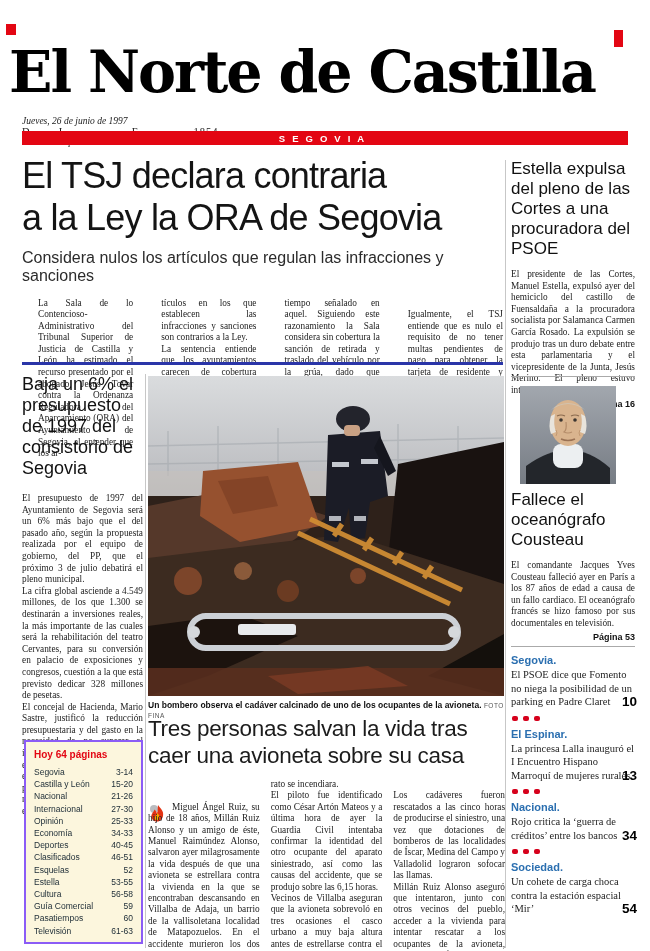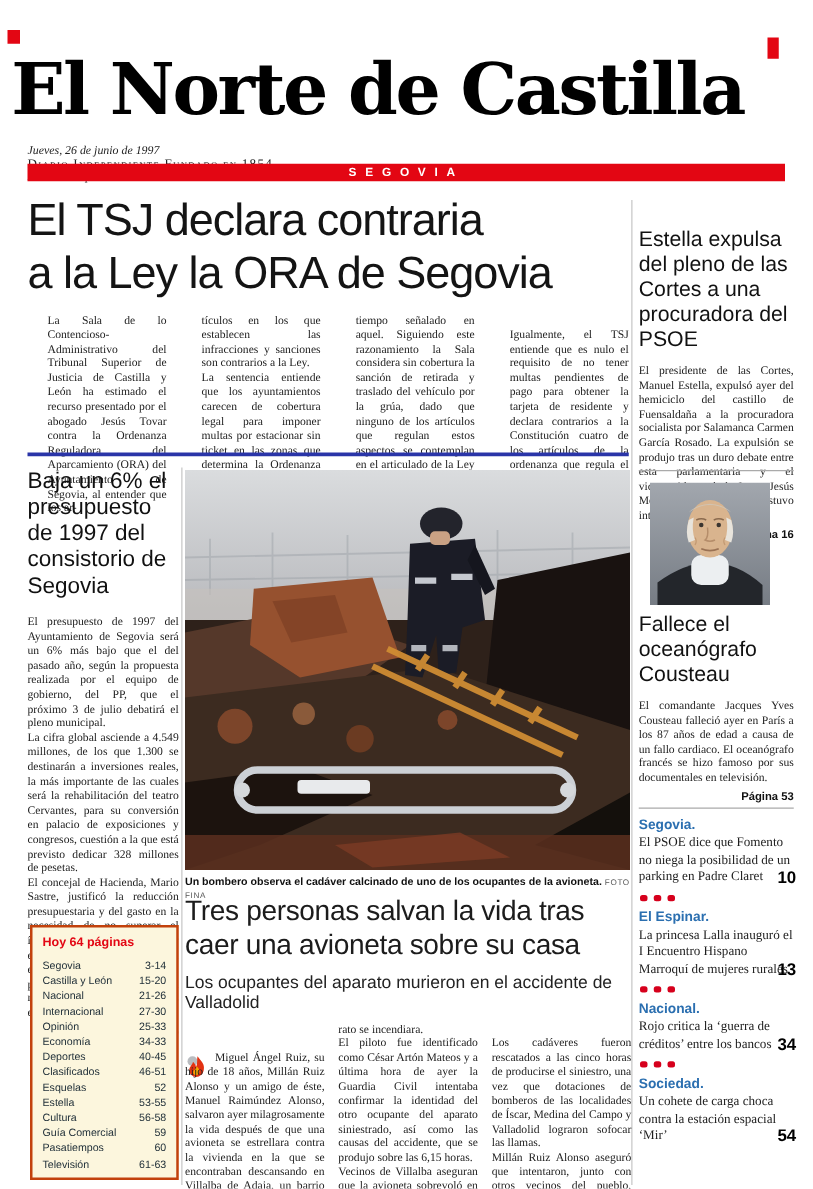--- a/index.html
+++ b/index.html
@@ -34,21 +34,21 @@
     font-family:"Liberation Sans",sans-serif;color:#111;}
   #lead-rule{top:362px;left:22px;width:481px;height:3px;background:#2a35a8;}
 
   
   #budget{top:374px;left:22px;width:121px;}
   #budget h2{margin:0;font-size:18px;line-height:21px;font-weight:400;color:#111;}
   #budget .body{margin-top:14px;}
 
   
   #index-box{top:740px;left:24px;width:119px;height:204px;box-sizing:border-box;
-    border:2px solid #c2410c;background:#fcf6dd;padding:7px 8px 5px 8px;}
+    border:2px solid #8b5cf6;background:#fcf6dd;padding:7px 8px 5px 8px;}
   #index-title{color:#e30613;font-weight:bold;font-size:10px;margin-bottom:6px;}
   .idx-row{display:flex;justify-content:space-between;font-size:8.5px;line-height:12.2px;
     color:#22313a;}
 
   
   #photo{top:376px;left:148px;width:356px;height:320px;background:#b9bcc0;}
   #caption{top:700px;left:148px;width:356px;font-size:8.5px;font-weight:bold;color:#111;}
   #caption .credit{font-weight:normal;font-size:6.5px;color:#555;letter-spacing:.5px;}
   #plane{top:715px;left:148px;width:357px;}
   #plane h1{margin:0;font-size:22.5px;line-height:1.2;font-weight:400;letter-spacing:-0.3px;
@@ -93,20 +93,21 @@
     <span class="sc">Diario Independiente Fundado en 1854</span>
     <span class="it">Precio: 115 pesetas</span>
   </div>
   <div class="abs" id="edition-bar">
     <span>SEGOVIA</span>
   </div>
 
   <div class="abs" id="lead">
     <h1>El TSJ declara contraria
 a la Ley la ORA de Segovia</h1>
+    <div class="subhead">Considera nulos los artículos que regulan las infracciones y sanciones</div>
     <div class="cols">
       <div class="serifcol">La Sala de lo Contencioso-Administrativo del Tribunal Superior de Justicia de Castilla y León ha estimado el recurso presentado por el abogado Jesús Tovar contra la Ordenanza Reguladora del Aparcamiento (ORA) del Ayuntamiento de Segovia, al entender que los ar-</div>
       <div class="serifcol">tículos en los que establecen las infracciones y sanciones son contrarios a la Ley.
 La sentencia entiende que los ayuntamientos carecen de cobertura legal para imponer multas por estacionar sin ticket en las zonas que determina la Ordenanza o superar el espacio de</div>
       <div class="serifcol">tiempo señalado en aquel. Siguiendo este razonamiento la Sala considera sin cobertura la sanción de retirada y traslado del vehículo por la grúa, dado que ninguno de los artículos que regulan estos aspectos se contemplan en el articulado de la Ley de Seguridad Vial.</div>
       <div class="serifcol">
         <span>Igualmente, el TSJ entiende que es nulo el requisito de no tener multas pendientes de pago para obtener la tarjeta de residente y declara contrarios a la Constitución cuatro de los artículos de la ordenanza que regula el aparcamiento en Segovia.</span>
         <span class="pageref">Página 2</span>
       </div>
     </div>
@@ -247,21 +248,20 @@
     </svg>
   </div>
   <div class="abs" id="caption">
     <span>Un bombero observa el cadáver calcinado de uno de los ocupantes de la avioneta.</span>
     <span class="credit">FOTO FINA</span>
   </div>
 
   <div class="abs" id="plane">
     <h1>Tres personas salvan la vida tras
 caer una avioneta sobre su casa</h1>
-    <div class="subhead">Los ocupantes del aparato murieron en el accidente de Valladolid</div>
     <div class="cols">
       <div class="serifcol">
         <span class="story-icon">
           <svg width="20" height="20" viewBox="0 0 20 20">
             <circle cx="6" cy="6" r="4" fill="#b9bcc0"></circle>
             <path d="M10,2 C13,6 16,8 15,13 C14.4,16.5 11.8,18.5 9,18.5 C6,18.5 3.6,16.4 3.4,13.4 C3.2,10.4 6,9 6.4,6.4 C8,8 8.6,9 8.8,10.6 C10.2,8.4 9.4,5 10,2 Z" fill="#e33212"></path>
             <path d="M9.4,10 C10.8,11.6 11.8,12.8 11.4,14.8 C11,16.4 9.8,17.2 8.8,17.2 C7.6,17.2 6.6,16.2 6.6,14.8 C6.6,13.2 8.6,12.4 9.4,10 Z" fill="#f6a800"></path>
           </svg>
         </span>
         <span>Miguel Ángel Ruiz, su hijo de 18 años, Millán Ruiz Alonso y un amigo de éste, Manuel Raimúndez Alonso, salvaron ayer milagrosamente la vida después de que una avioneta se estrellara contra la vivienda en la que se encontraban descansando en Villalba de Adaja, un barrio de la vallisoletana localidad de Matapozuelos. En el accidente murieron los dos miembros de la avioneta, a los que fue imposible rescatar, según testimonios de los ocupantes de la vivienda, antes de que el apa-</span>
@@ -270,21 +270,21 @@
 El piloto fue identificado como César Artón Mateos y a última hora de ayer la Guardia Civil intentaba confirmar la identidad del otro ocupante del aparato siniestrado, así como las causas del accidente, que se produjo sobre las 6,15 horas.
 Vecinos de Villalba aseguran que la avioneta sobrevoló en tres ocasiones el casco urbano a muy baja altura antes de estrellarse contra el tejado de la vivienda, que quedó totalmente arrasada por el impacto y las llamas.</div>
       <div class="serifcol">
         <span>Los cadáveres fueron rescatados a las cinco horas de producirse el siniestro, una vez que dotaciones de bomberos de las localidades de Íscar, Medina del Campo y Valladolid lograron sofocar las llamas.
 Millán Ruiz Alonso aseguró que intentaron, junto con otros vecinos del pueblo, acceder a la vivienda para intentar rescatar a los ocupantes de la avioneta, pero que fue imposible debido a la magnitud de las llamas, que se extendieron por toda la vivienda en unos segundos.</span>
         
       </div>
     </div>
   </div>
 
-  <div class="abs sidebar-block" style="top:182px;">
+  <div class="abs sidebar-block" style="top:159px;">
     <h2 class="sb-h">Estella expulsa del pleno de las Cortes a una procuradora del PSOE</h2>
     <div class="sb-body">El presidente de las Cortes, Manuel Estella, expulsó ayer del hemiciclo del castillo de Fuensaldaña a la procuradora socialista por Salamanca Carmen García Rosado. La expulsión se produjo tras un duro debate entre esta parlamentaria y el vicepresidente de la Junta, Jesús Merino. El pleno estuvo interrumpido 75 minutos.</div>
     <span class="pageref">Página 16</span>
   </div>
   <div class="abs hr" style="left:511px;top:376px;width:124px;"></div>
 
   <div class="abs" id="cousteau-photo">
     <svg width="96" height="98" viewBox="0 0 96 98">
       <defs>
         <linearGradient id="pbg" x1="0" y1="0" x2="0" y2="1">

